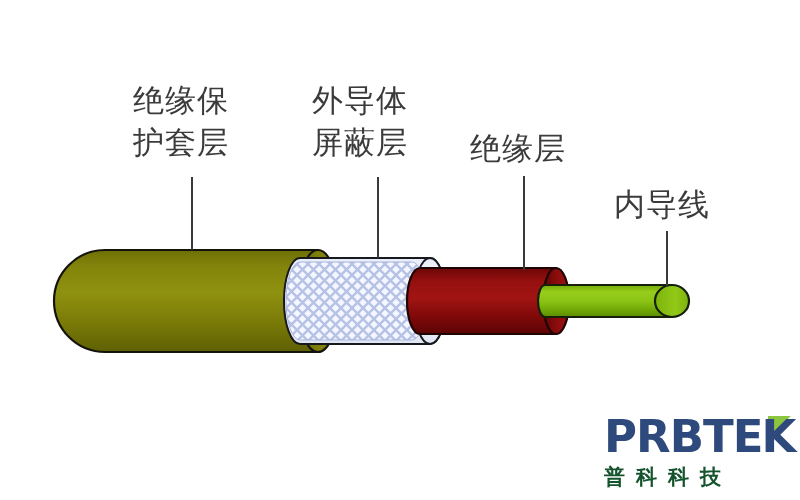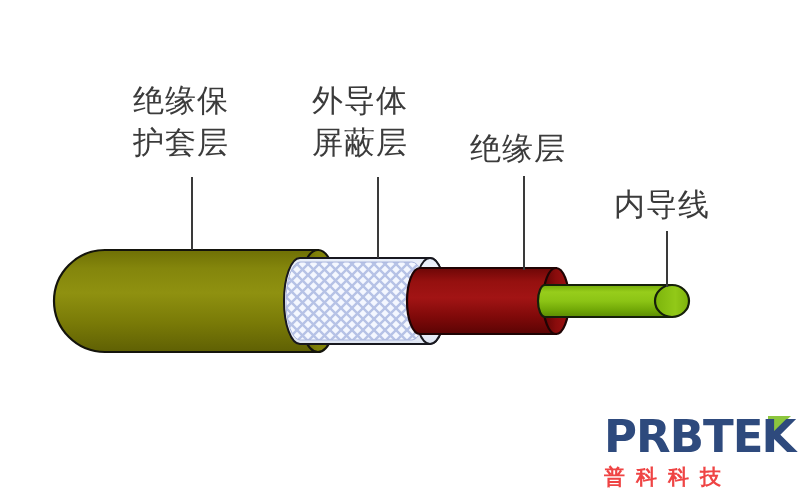--- a/index.html
+++ b/index.html
@@ -90,21 +90,21 @@
     font-size: 45px;
     font-weight: 700;
     color: #2e4a7d;
     line-height: 44px;
   }
   #logo-sub {
     margin-top: 4px;
     font-family: "DejaVu Sans", "Liberation Sans", sans-serif;
     font-size: 21px;
     font-weight: 700;
-    color: #ef4444;
+    color: #14532d;
     letter-spacing: 11px;
     white-space: nowrap;
   }
 </style>
 </head>
 <body>
 
 <div id="stage">
 
   <svg id="diagram-svg" viewBox="0 0 800 500" xmlns="http://www.w3.org/2000/svg">

